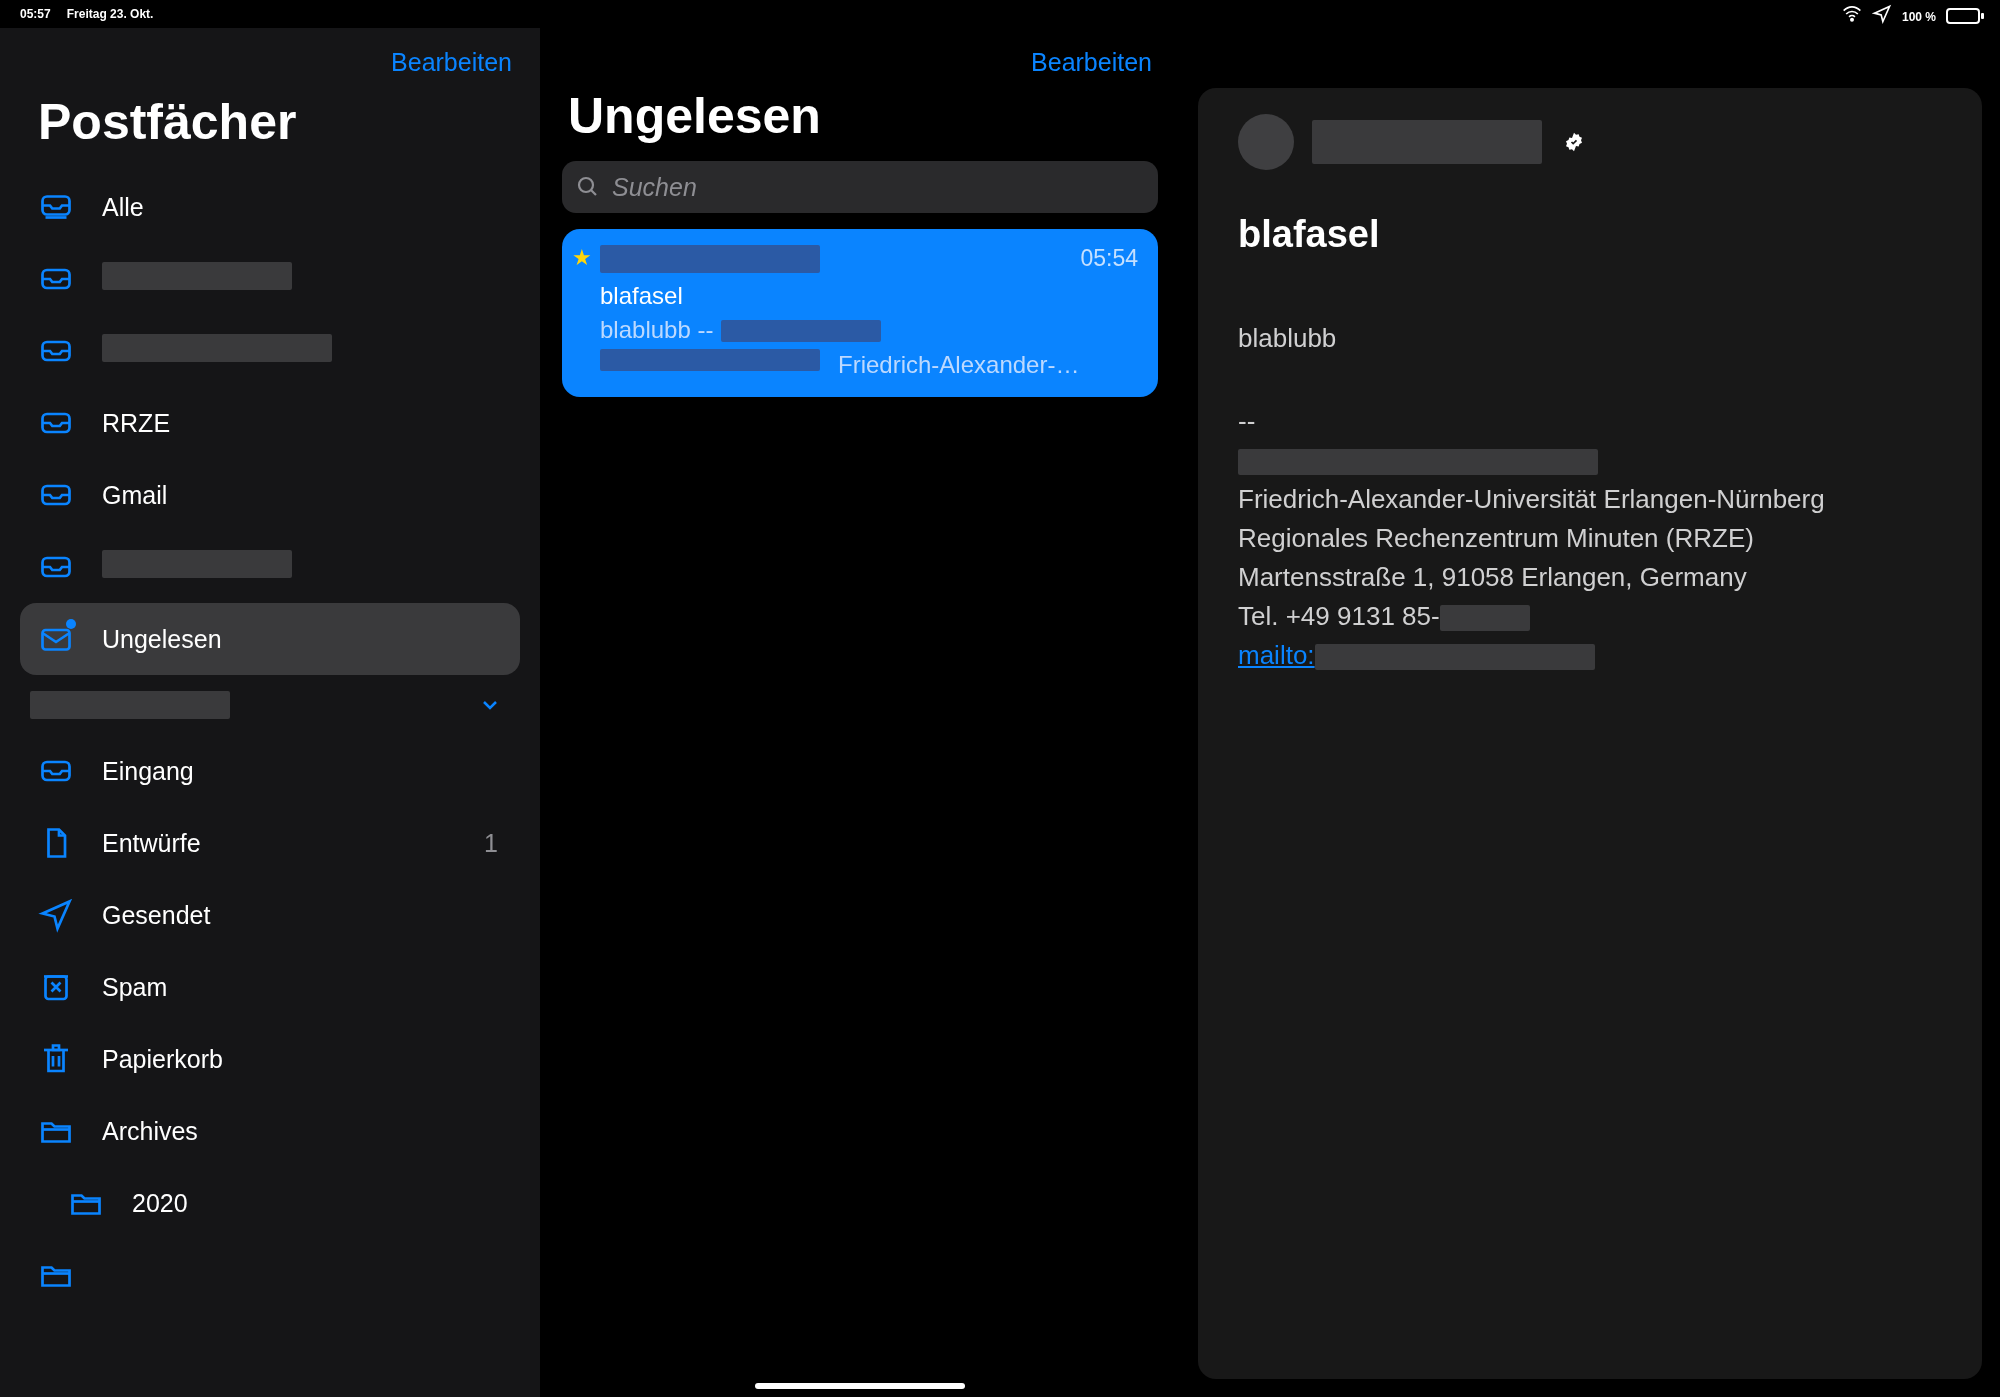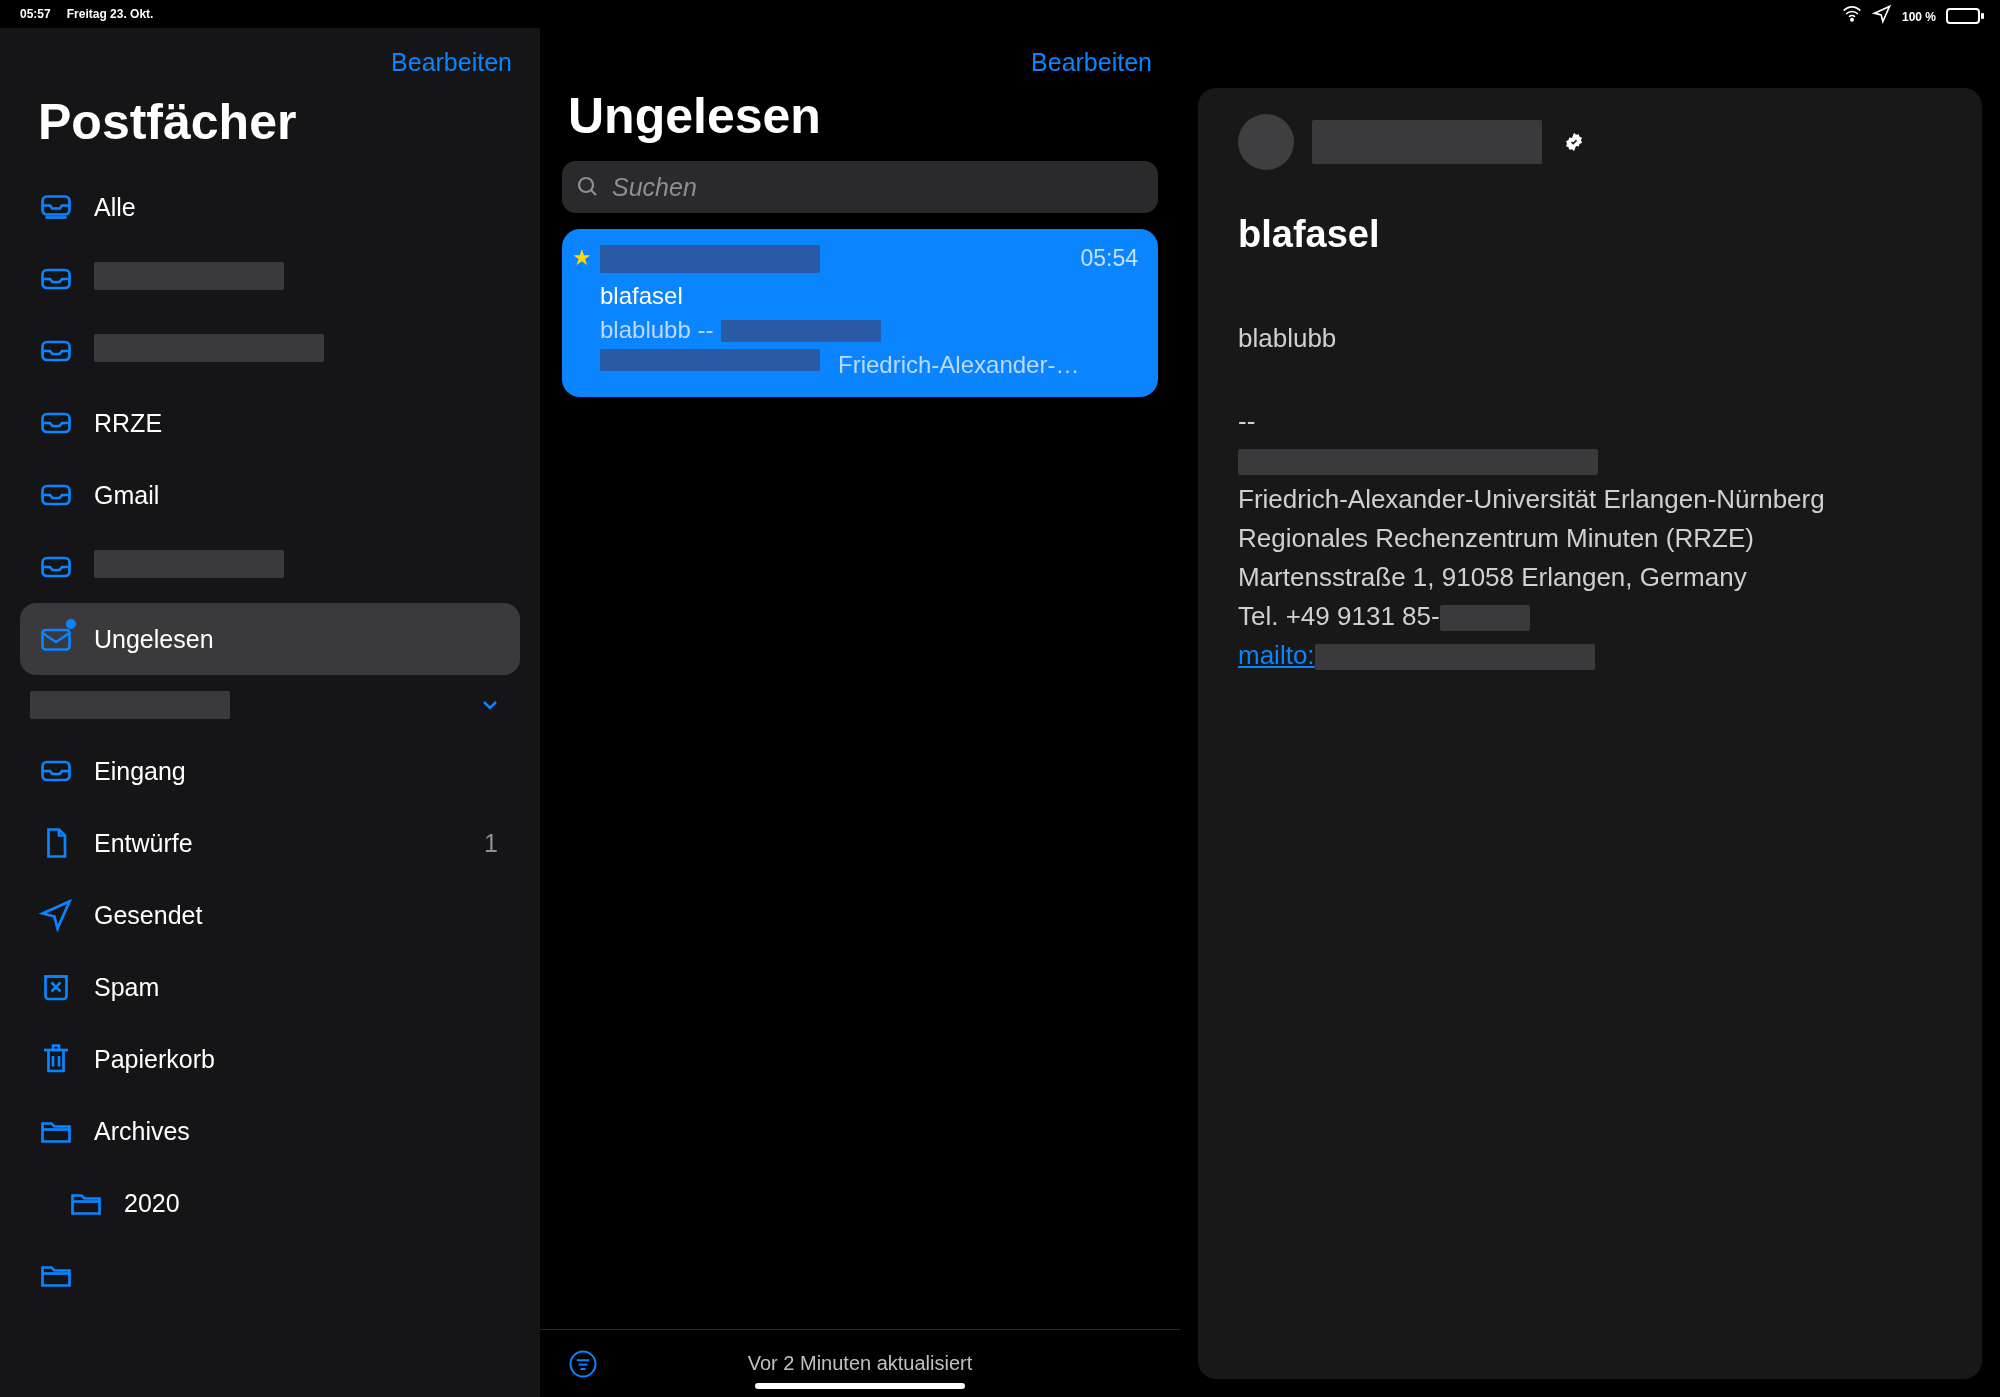--- a/index.html
+++ b/index.html
@@ -45,21 +45,21 @@
   .col-sidebar {
     width: 540px; height: 100%;
     background: var(--bg-sidebar);
     display:flex; flex-direction:column;
     padding-top: 12px;
   }
   .sb-edit { text-align:right; color:var(--accent-blue); font-size:25px; padding: 8px 28px 8px 0;}
   .sb-title { font-size:50px; font-weight:700; padding: 8px 28px 20px 38px;}
   .sb-list { flex:1; overflow:auto; padding: 0 20px 0 20px;}
   .sb-item {
-    display:flex; align-items:center; gap:20px;
+    display:flex; align-items:center; gap:28px;
     height:72px; padding: 0 18px; border-radius:16px;
     font-size:25px; color:var(--text-primary);
   }
   .sb-item.selected { background: var(--bg-item-sel); }
   .sb-item .ic { width:36px; height:36px; display:flex; align-items:center; justify-content:center; color:var(--accent-blue);}
   .sb-item .ic.sub { margin-left: 30px; }
   .sb-item .lbl { flex:1; white-space:nowrap; overflow:hidden; text-overflow:ellipsis;}
   .sb-item .redacted { background:var(--redacted); height:28px; border-radius:2px;}
   .sb-item .count { color:var(--text-secondary); font-size:25px; margin-right:4px;}
   .sb-account-hdr {
@@ -339,31 +339,20 @@
         <div class="msg-preview">
           <span>blablubb --</span>
           <span class="redact" style="width:160px"></span>
         </div>
         <div class="msg-preview2">
           <span class="redact" style="width:220px"></span>
           <span>Friedrich-Alexander-…</span>
         </div>
       </div>
     </div>
-    <div class="ml-footer">
-      <span class="filter-ic">
-        <svg width="30" height="30" viewBox="0 0 24 24" fill="none" stroke="#0a84ff" stroke-width="1.6">
-            <circle cx="12" cy="12" r="10"></circle>
-            <line x1="7" y1="9" x2="17" y2="9"></line>
-            <line x1="8.5" y1="12.5" x2="15.5" y2="12.5"></line>
-            <line x1="10" y1="16" x2="14" y2="16"></line>
-          </svg>
-      </span>
-      <span>Vor 2 Minuten aktualisiert</span>
-    </div>
     <div class="home-indicator"></div>
   </div>
 
   <div class="col-detail">
     <div class="detail-card">
       <div class="dtl-header">
         <div class="avatar"></div>
         <div class="sender-redact"></div>
         <span class="verify">
           <svg width="20" height="20" viewBox="0 0 24 24" fill="#fff">

